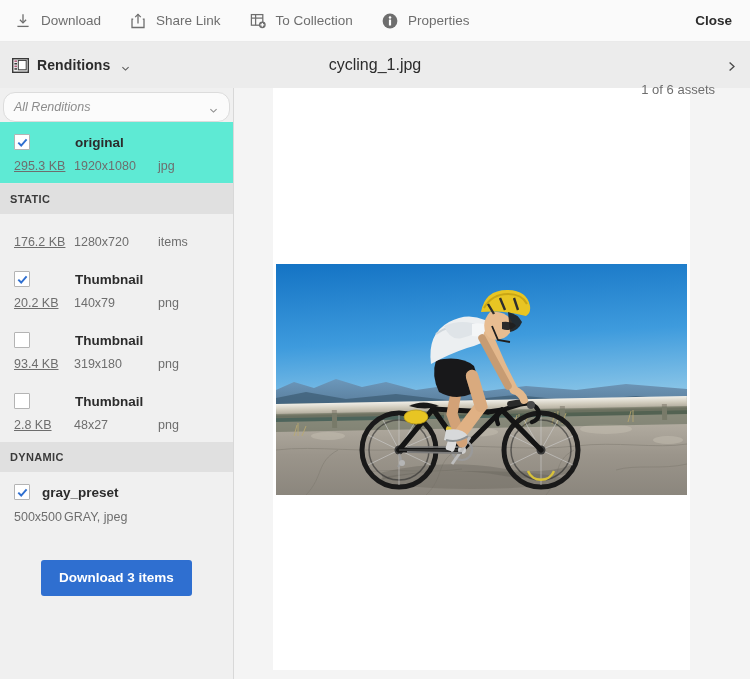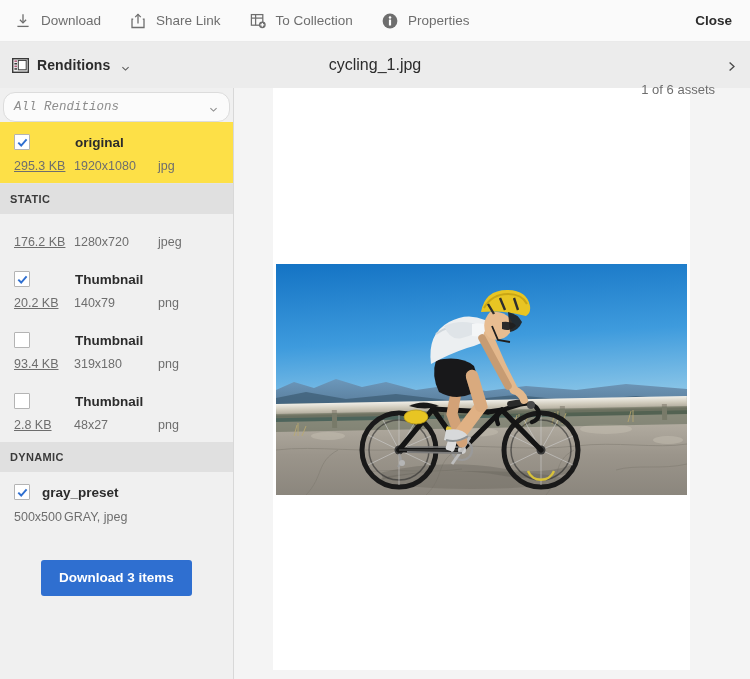--- a/index.html
+++ b/index.html
@@ -59,28 +59,28 @@
   
   .sidebar {
     position: absolute; left: 0; top: 88px; width: 234px; height: 591px;
     background: #f0f0f0;
     border-right: 1px solid #d8d8d8;
     overflow: hidden;
   }
   .filter-box {
     margin: 4px 3px 0 3px; height: 30px; background: #fbfbfb;
     border: 1px solid #dcdcdc; border-radius: 12px;
-    display: flex; align-items: center; padding: 0 10px; cursor: pointer; font-family: Liberation Mono, monospace;
+    display: flex; align-items: center; padding: 0 10px; cursor: pointer;
   }
   .filter-text { flex: 1; font-size: 12.5px; color: #8d8d8d; font-style: italic; }
   .filter-caret { width: 11px; height: 11px; display: block; }
   .rend-row {
     padding: 12px 0 10px 0; position: relative;
   }
-  .rend-row.white { background: #fde047; border-bottom: 1px solid #e3e3e3; }
+  .rend-row.white { background: #5eead4; border-bottom: 1px solid #e3e3e3; }
   .rend-row.plain { background: transparent; }
 
   .rend-top { display: flex; align-items: center; padding-left: 14px; }
   .cbox {
     width: 16px; height: 16px; flex: 0 0 16px;
     background: #ffffff; border: 1px solid #b4b4b4; border-radius: 1px;
     position: relative; cursor: pointer; display: block;
   }
   .cbox svg { position: absolute; left: 1px; top: 1px; width: 13px; height: 13px; }
   .rend-name {
@@ -247,21 +247,21 @@
         <span class="m-fmt">jpg</span>
       </div>
     </div>
 
     <div class="section-head">STATIC</div>
 
     <div class="rend-row plain">
       <div class="rend-meta">
         <span class="m-size">176.2 KB</span>
         <span class="m-dim">1280x720</span>
-        <span class="m-fmt">jpeg</span>
+        <span class="m-fmt">items</span>
       </div>
     </div>
 
     <div class="rend-row plain">
       <div class="rend-top">
         <span class="cbox">
           <svg viewBox="0 0 13 13" fill="none" stroke="#2f6fd0" stroke-width="1.9">
             <path d="M2.3 6.6 L5.2 9.5 L10.6 3.3"></path>
           </svg>
         </span>

